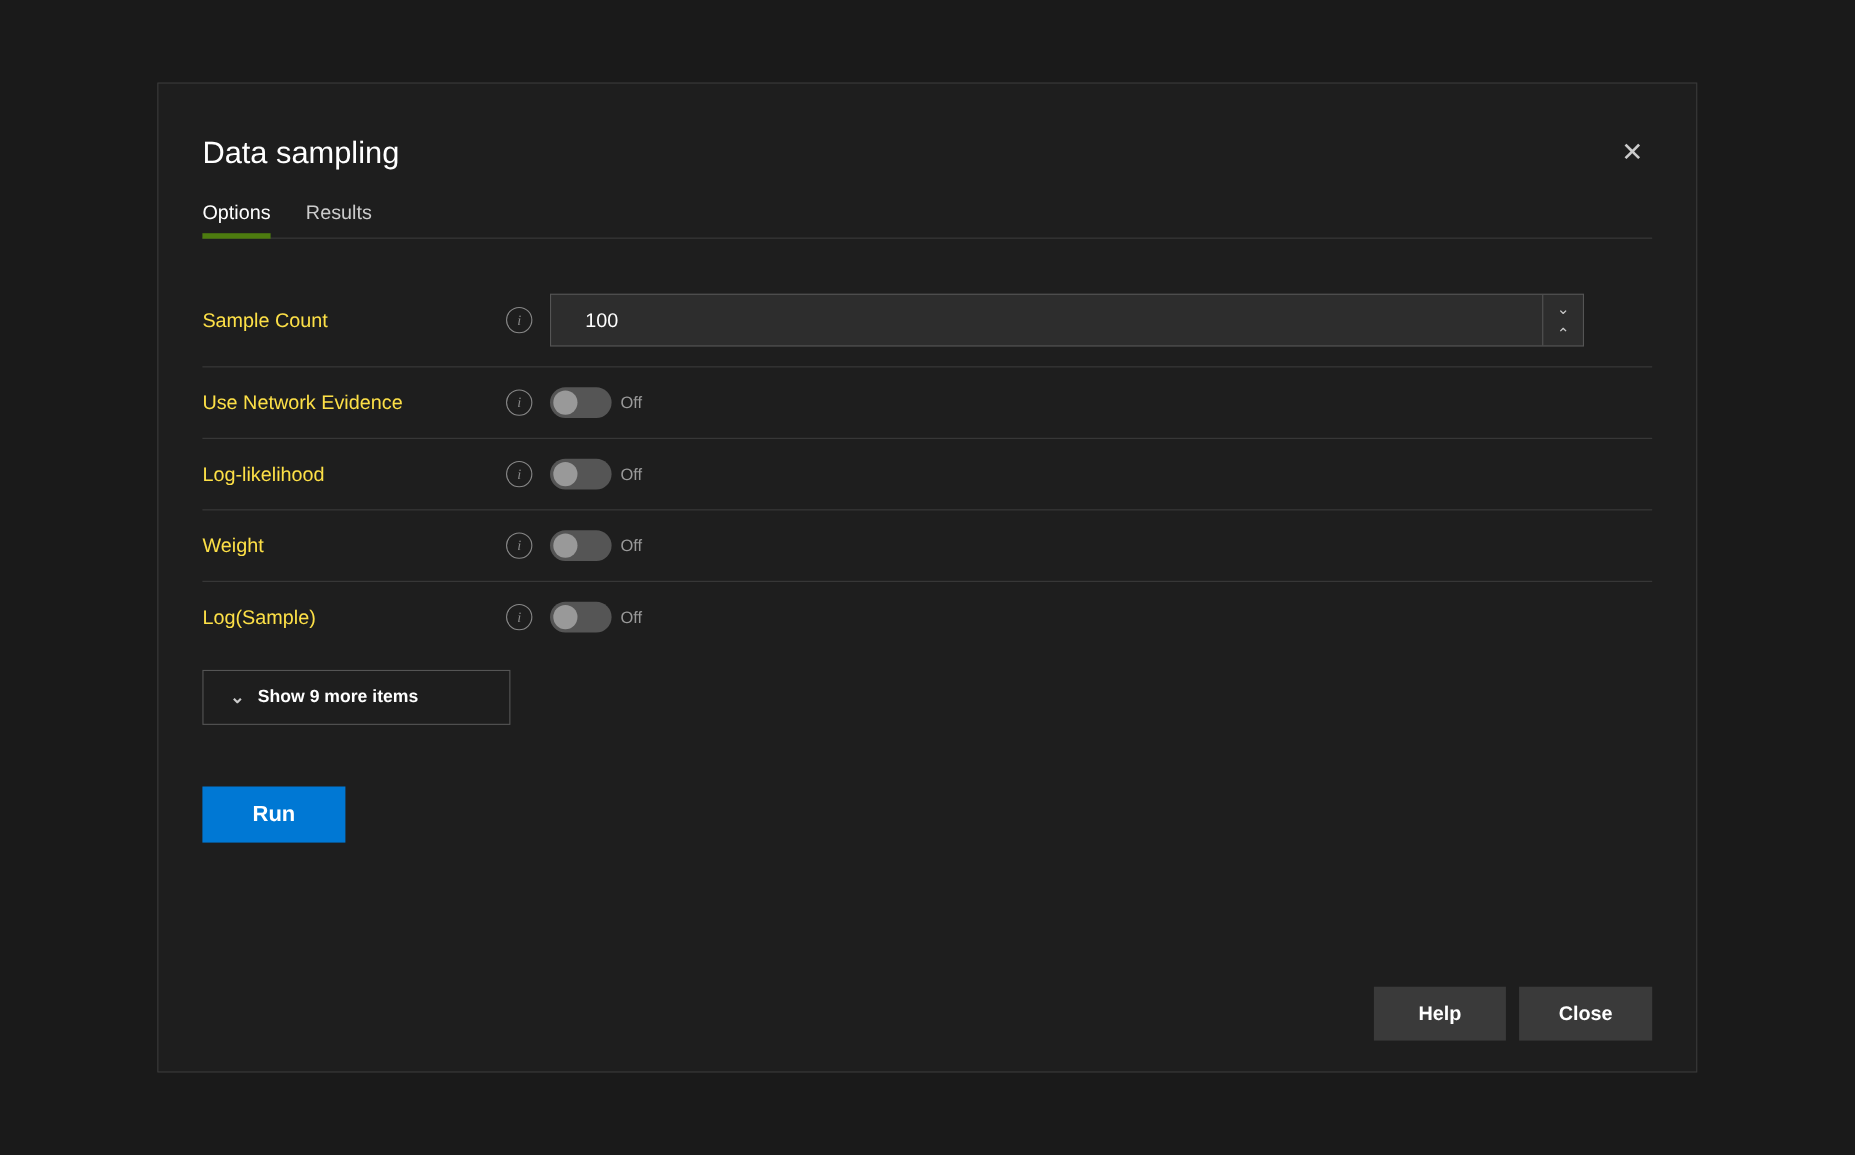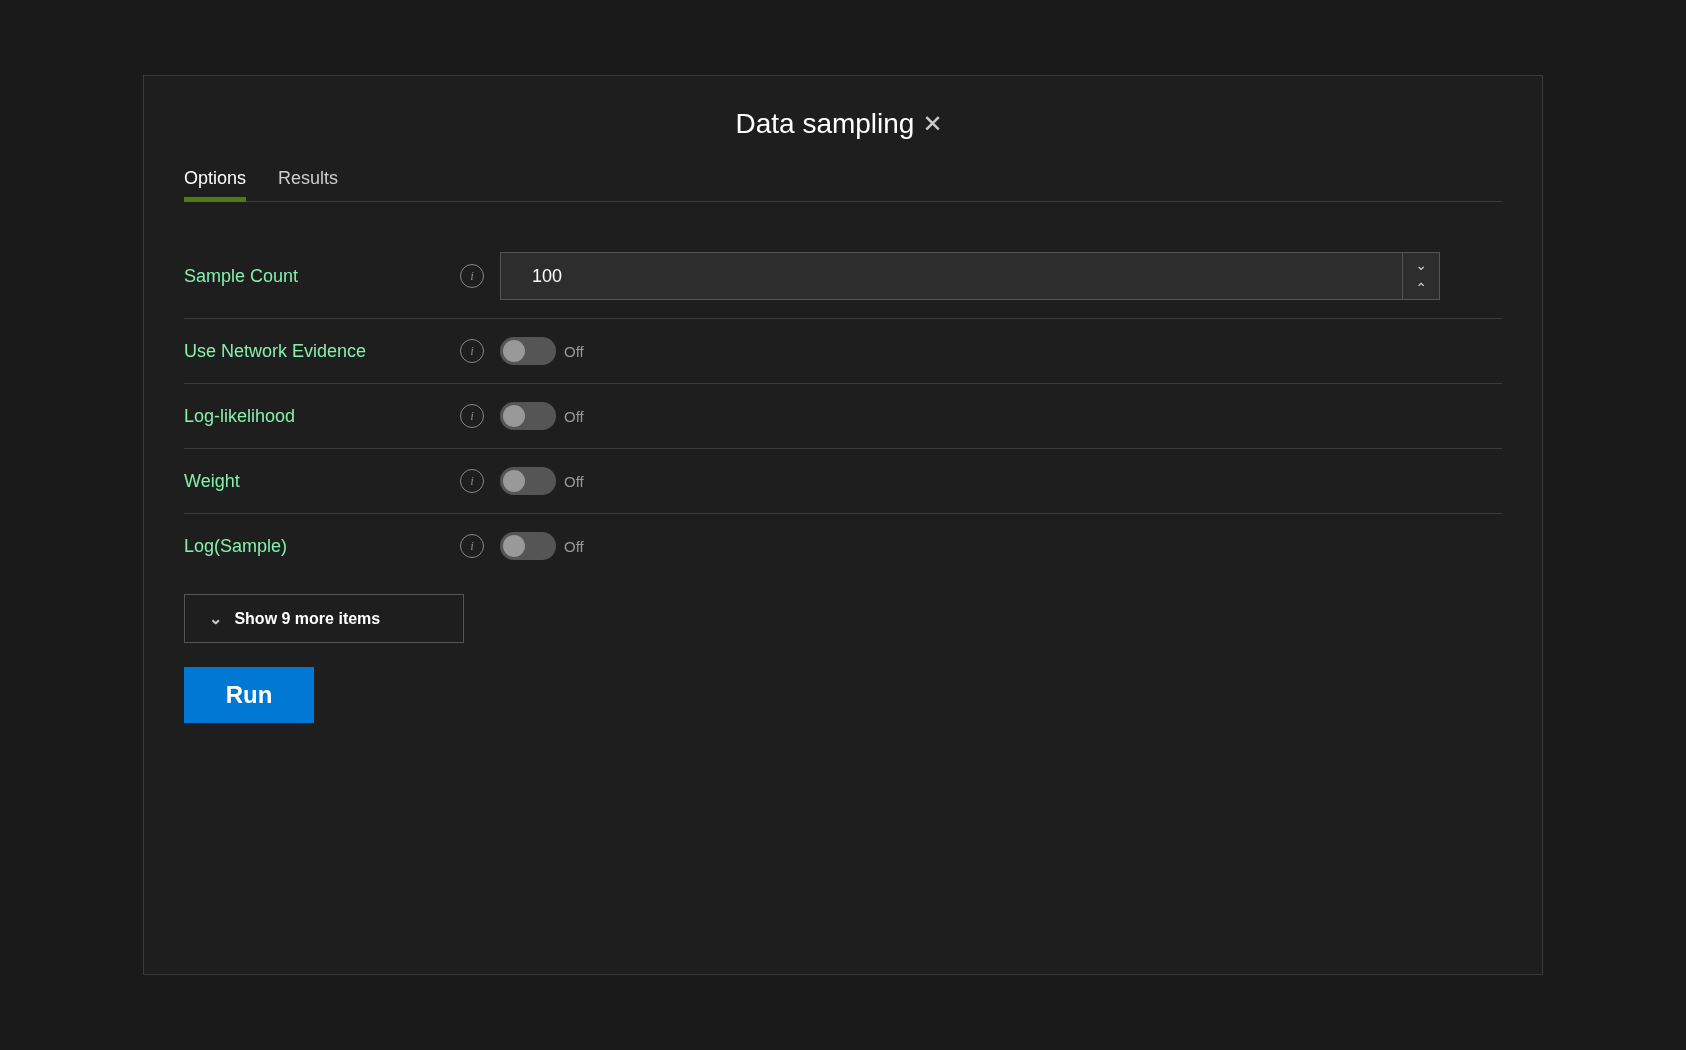--- a/index.html
+++ b/index.html
@@ -21,22 +21,23 @@
       height: 900px;
       position: relative;
       display: flex;
       flex-direction: column;
       padding: 32px 40px 28px 40px;
     }
 
     .dialog-header {
       display: flex;
       align-items: center;
-      justify-content: center;
+      justify-content: space-between;
       margin-bottom: 28px;
+      margin-top: 15px;
     }
 
     .dialog-title {
       color: #ffffff;
       font-size: 28px;
       font-weight: 400;
     }
 
     .close-btn {
       background: none;
@@ -77,21 +78,21 @@
     }
 
     .form-row {
       display: flex;
       align-items: center;
       padding: 18px 0;
       gap: 16px;
     }
 
     .form-label {
-      color: #86efac;
+      color: #fde047;
       font-size: 18px;
       width: 260px;
       flex-shrink: 0;
     }
 
     .info-icon {
       width: 24px;
       height: 24px;
       border: 1.5px solid #888;
       border-radius: 50%;
@@ -199,25 +200,26 @@
 
     .chevron-down {
       font-size: 16px;
       color: #cccccc;
     }
 
     .run-btn {
       background: #0078d4;
       border: none;
       color: #ffffff;
-      font-size: 24px;
+      font-size: 20px;
       font-weight: 700;
       padding: 14px 36px;
       cursor: pointer;
       width: 130px;
+      margin-top: 32px;
     }
 
     .dialog-footer {
       display: flex;
       justify-content: flex-end;
       gap: 12px;
       margin-top: auto;
       padding-top: 16px;
     }
 
@@ -335,14 +337,18 @@
 
     <button class="show-more-btn">
       <span class="chevron-down">⌄</span>
       <span>Show 9 more items</span>
     </button>
 
     <button class="run-btn">Run</button>
 
   </div>
 
+  <div class="dialog-footer">
+    <button class="footer-btn">Help</button>
+    <button class="footer-btn">Close</button>
+  </div>
 
 </div>
 
 </body></html>

